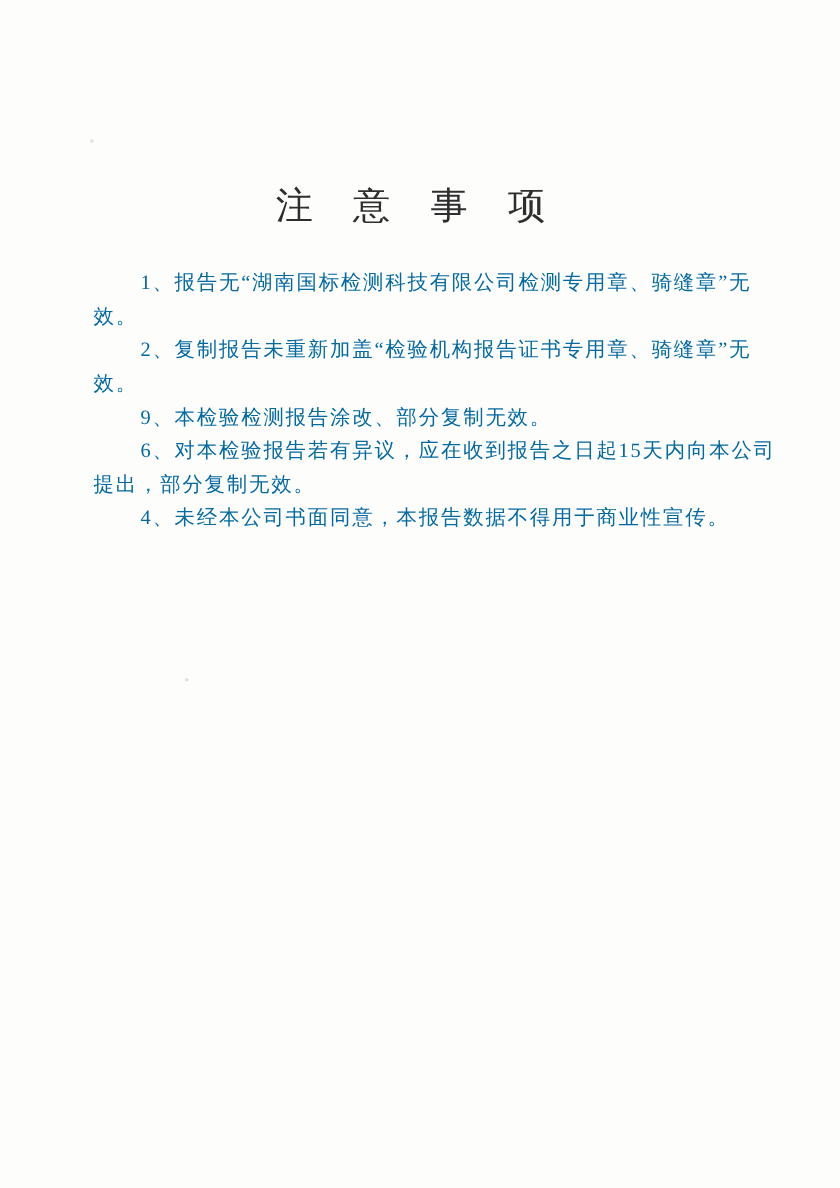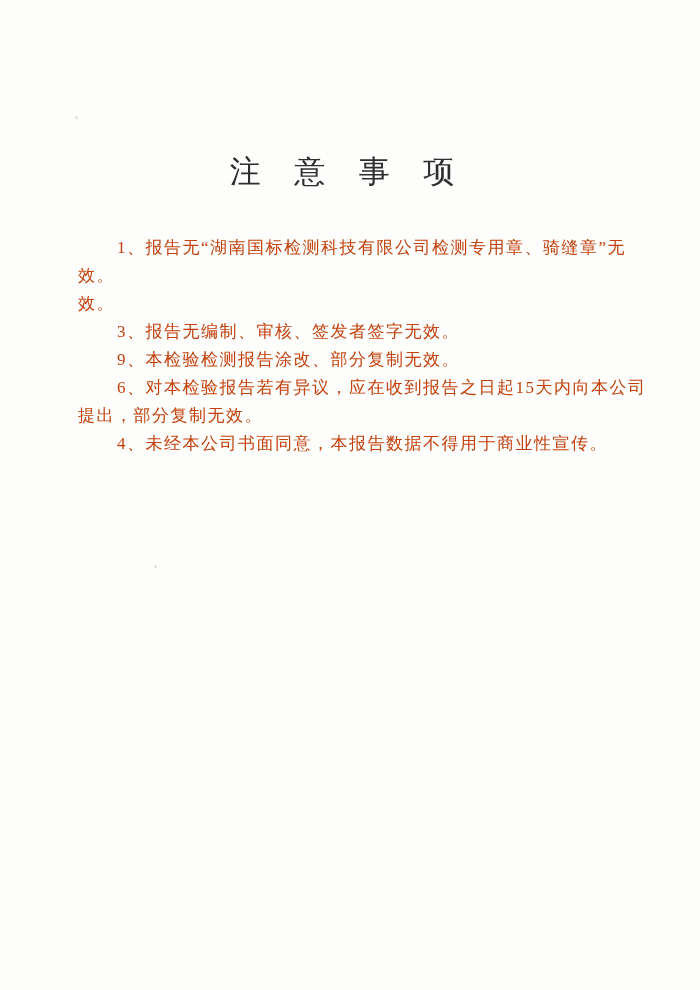--- a/index.html
+++ b/index.html
@@ -31,22 +31,21 @@
     letter-spacing: 6px;
     color: #2e2e2e;
     line-height: 40px;
     white-space: pre;
   }
   .text-block {
     position: absolute;
     top: 222px;
     left: 78px;
     width: 545px;
-    color: #c2410c;
-    margin-top: 12px;
+    color: #0369a1;
   }
   .line {
     height: 28px;
     line-height: 28px;
     font-size: 17px;
     letter-spacing: 1.5px;
     white-space: pre;
     overflow: visible;
   }
   .line.ind {
@@ -64,22 +63,22 @@
 </head>
 <body>
 
 <div class="page">
 
   <h1 class="doc-title">注  意  事  项</h1>
 
   <div class="text-block">
     <div class="line ind">1、报告无“湖南国标检测科技有限公司检测专用章、骑缝章”无</div>
     <div class="line">效。</div>
+    <div class="line ind">2、复制报告未重新加盖“检验机构报告证书专用章、骑缝章”无</div>
     <div class="line">效。</div>
-    <div class="line ind">3、报告无编制、审核、签发者签字无效。</div>
     <div class="line ind">9、本检验检测报告涂改、部分复制无效。</div>
     <div class="line ind">6、对本检验报告若有异议，应在收到报告之日起15天内向本公司</div>
     <div class="line">提出，部分复制无效。</div>
     <div class="line ind">4、未经本公司书面同意，本报告数据不得用于商业性宣传。</div>
   </div>
 
   <div class="speck" id="speck-1"></div>
   <div class="speck" id="speck-2"></div>
 
 </div>

